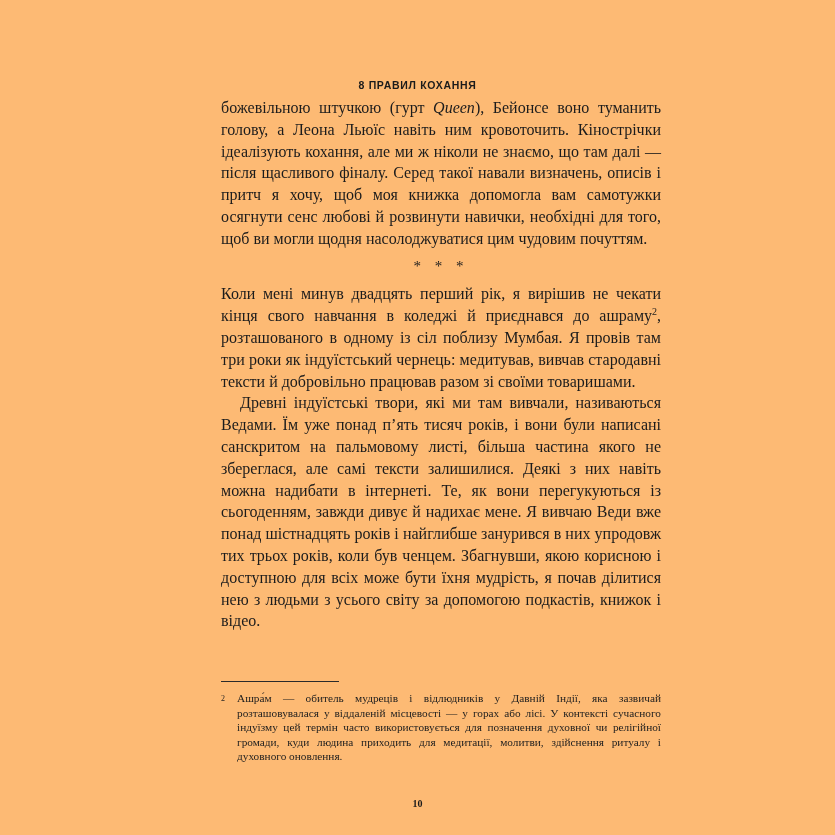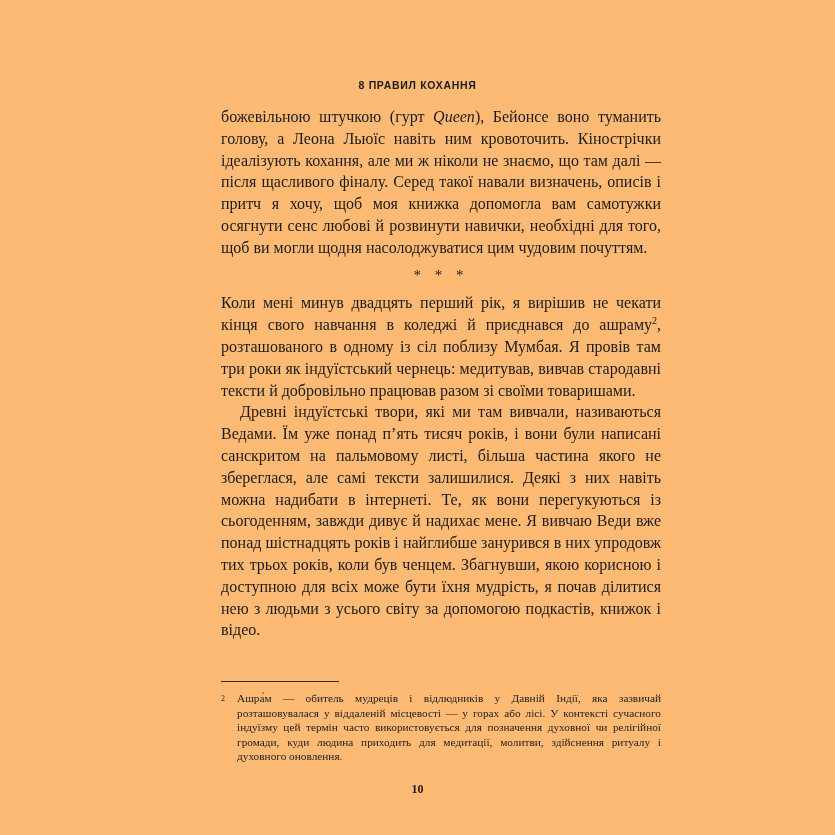--- a/index.html
+++ b/index.html
@@ -24,21 +24,21 @@
     text-align: center;
     font-family: "Liberation Sans", "DejaVu Sans", sans-serif;
     font-size: 10.5px;
     font-weight: 700;
     letter-spacing: 0.7px;
     color: #1b1b1b;
   }
   .content {
     position: absolute;
     left: 221px;
-    top: 106px;
+    top: 97px;
     width: 440px;
     font-size: 16px;
     line-height: 21.8px;
     text-align: justify;
     hyphens: auto;
     -webkit-hyphens: auto;
   }
   .content p {
     margin: 0;
     padding: 0;
@@ -85,25 +85,25 @@
     flex: 0 0 16px;
     font-size: 8px;
     padding-top: 1px;
     text-align: left;
   }
   .footnote-text {
     flex: 1 1 auto;
   }
   .page-number {
     position: absolute;
-    top: 782px;
+    top: 798px;
     left: 0;
     width: 100%;
     text-align: center;
-    font-size: 12px;
+    font-size: 10px;
     font-weight: 600;
     color: #1b1b1b;
   }
 </style>
 </head>
 <body>
 
 <div class="page">
 
   <div class="running-head">8 ПРАВИЛ КОХАННЯ</div>

